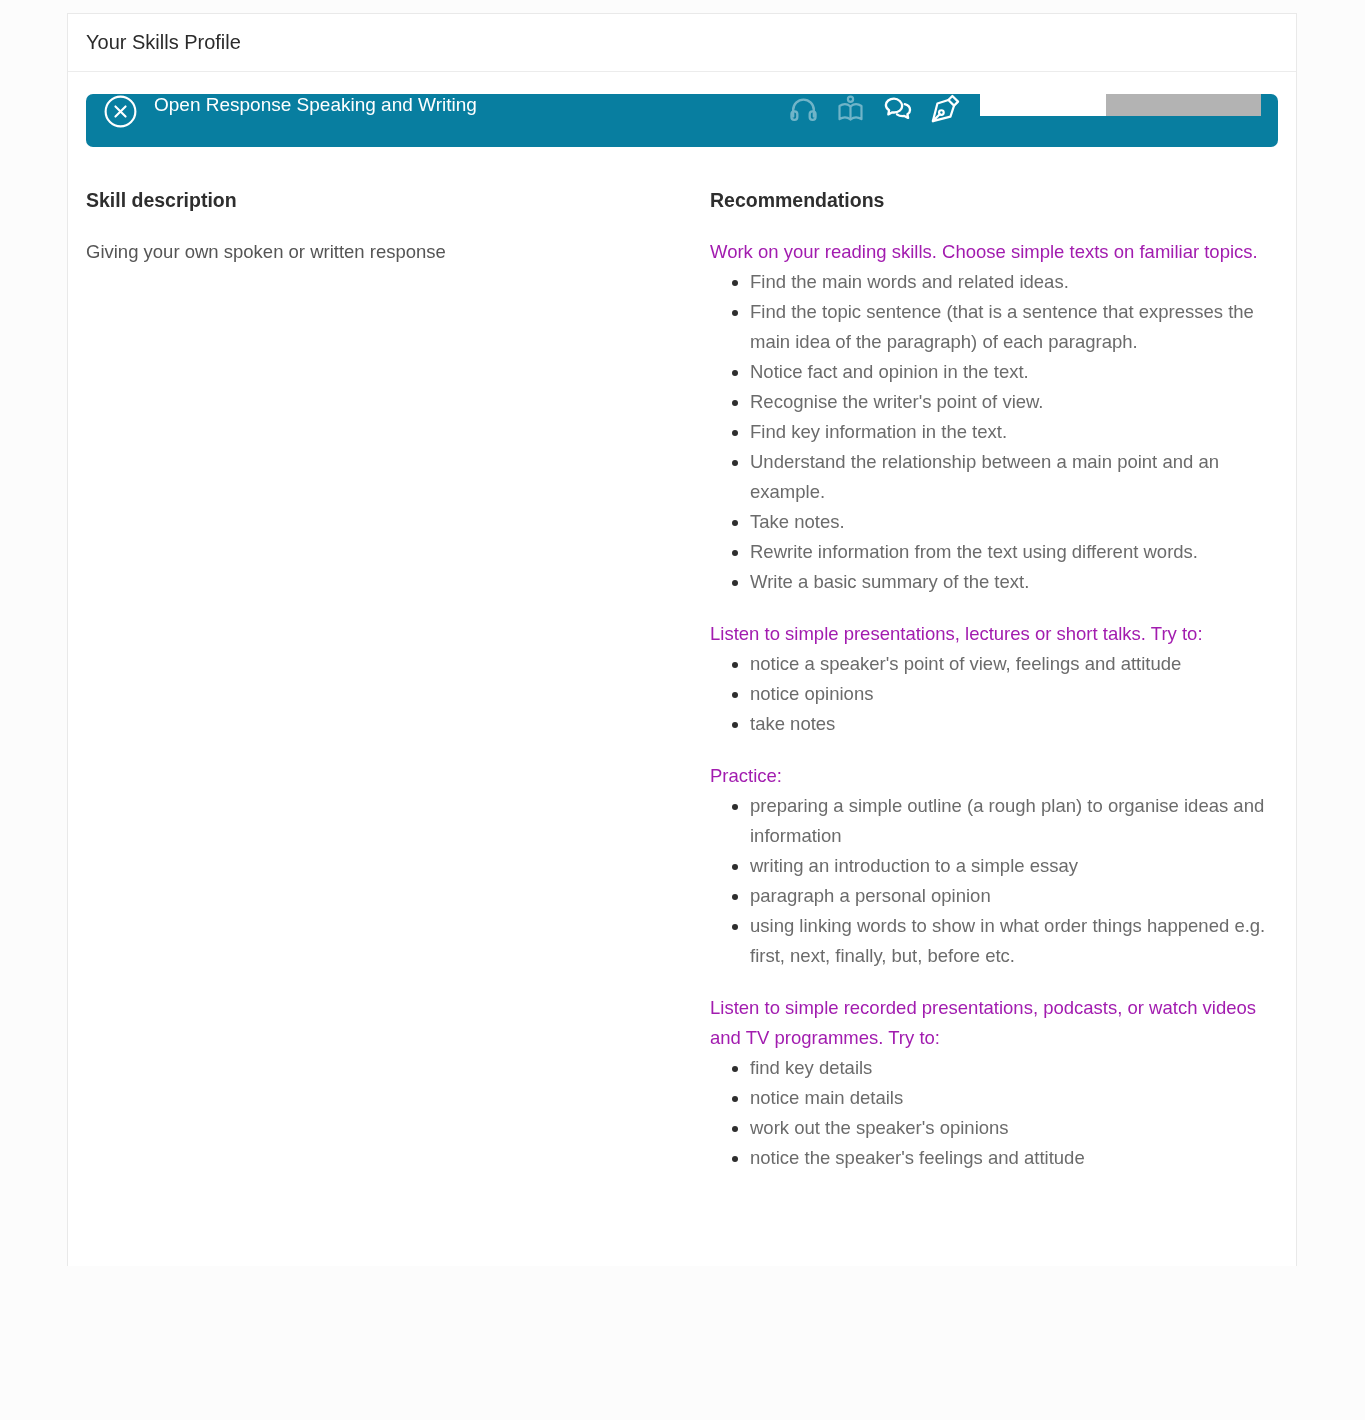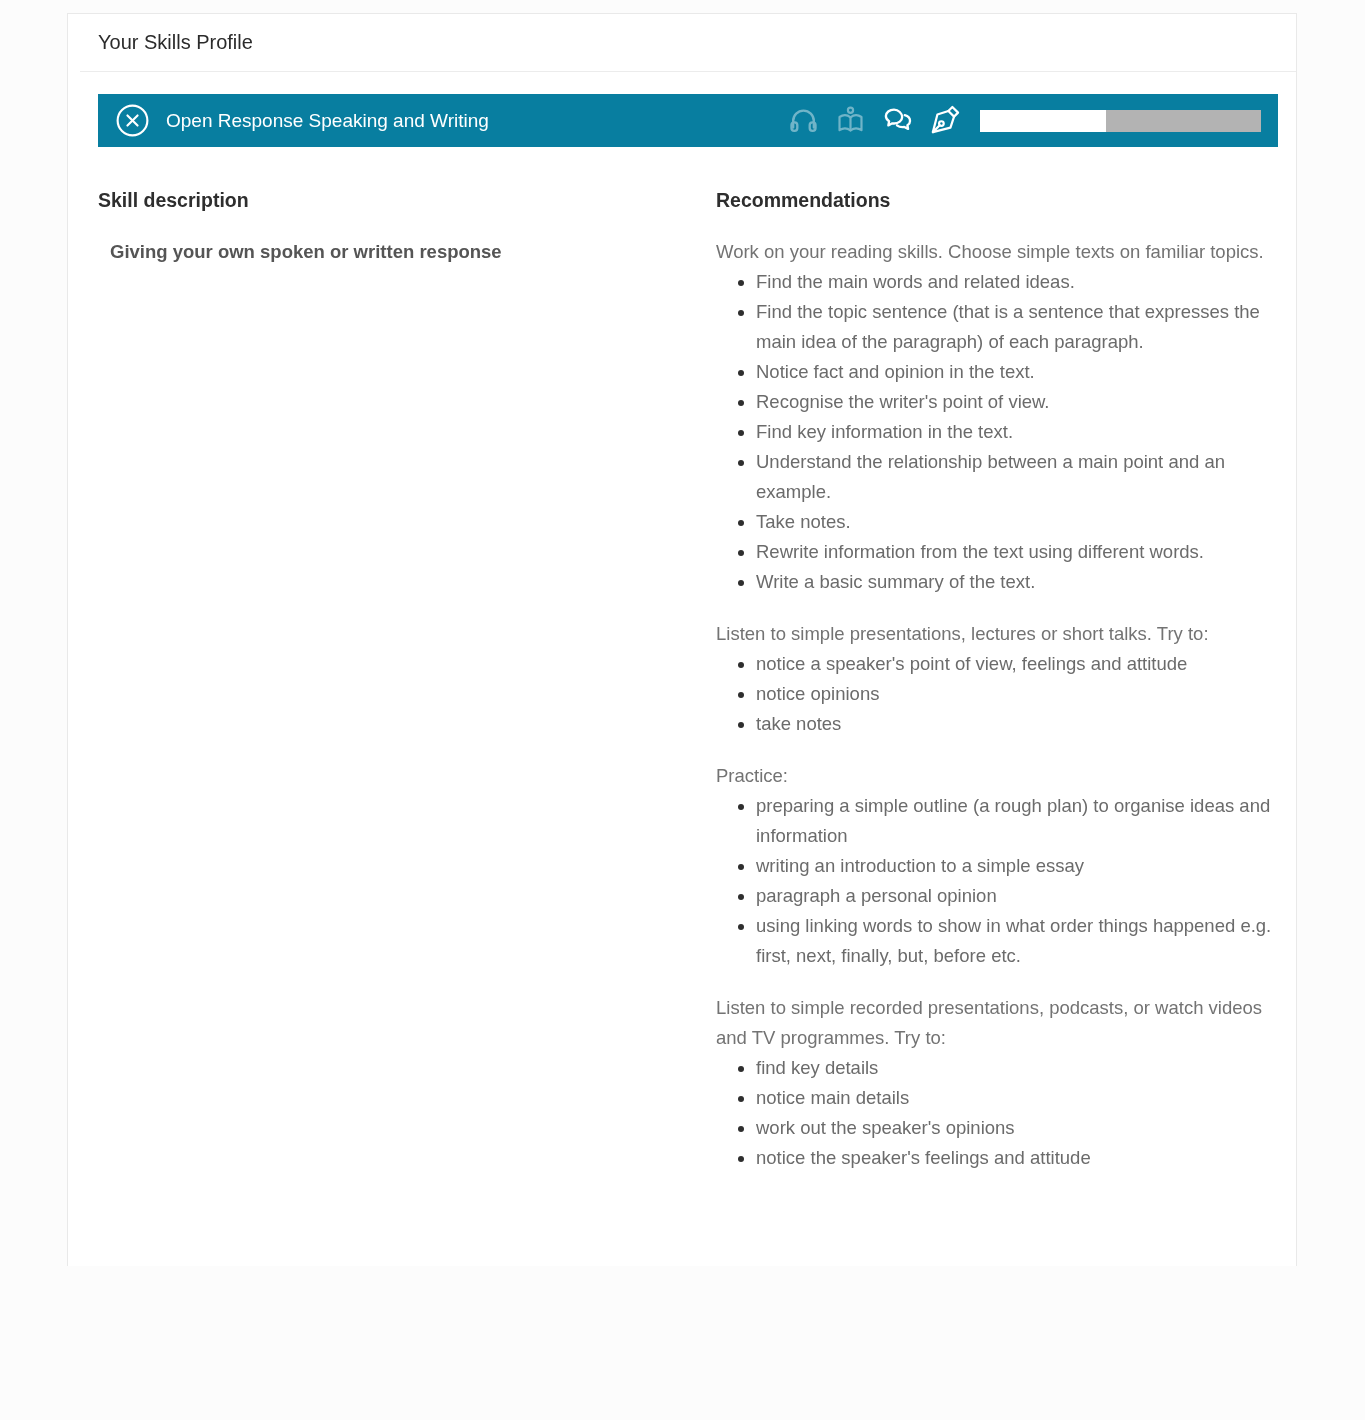--- a/index.html
+++ b/index.html
@@ -14,40 +14,39 @@
     background: #fcfcfc;
     font-family: "Liberation Sans", sans-serif;
   }
   .card {
     position: absolute;
     left: 67px; top: 13px;
     width: 1230px; height: 1253px;
     background: #ffffff;
     border: 1px solid #e9e9e9;
     border-bottom: none;
-    padding-left: 12px;
   }
   .card-header {
     padding: 15px 18px;
     border-bottom: 1px solid #ececec;
   }
   .card-header h1 {
     margin: 0;
     font-size: 20px;
     font-weight: 400;
     line-height: 27px;
     color: #2b2b2b;
   }
   .skill-bar {
     margin: 22px 18px 0;
     height: 53px;
     background: var(--accent);
-    border-radius: 0;
+    border-radius: 7px;
     display: flex;
-    align-items: center;
+    align-items: flex-start;
     padding: 0 17px;
     color: #fff;
   }
   .close-btn {
     background: none; border: none; padding: 0;
     width: 35px; height: 35px;
     display: flex; align-items: center; justify-content: center;
     cursor: pointer;
   }
   .close-btn svg { width: 35px; height: 35px; }
@@ -79,32 +78,31 @@
     padding: 38px 18px 0;
   }
   .col-heading {
     margin: 0 0 22px;
     font-size: 19.5px;
     font-weight: 700;
     line-height: 30px;
     color: #2e2e2e;
   }
   .skill-text {
-    margin: 12px;
+    margin: 0;
     font-size: 18.5px;
     line-height: 30px;
     color: #555555;
-    font-weight: bold;
   }
   .rec-section { margin-bottom: 22px; }
   .rec-section .intro {
     margin: 0;
     font-size: 18.5px;
     line-height: 30px;
-    color: #737373;
+    color: #a21caf;
   }
   .rec-section ul {
     margin: 0;
     padding-left: 40px;
     list-style: disc;
   }
   .rec-section li {
     font-size: 18.5px;
     line-height: 30px;
     color: #6b6b6b;

